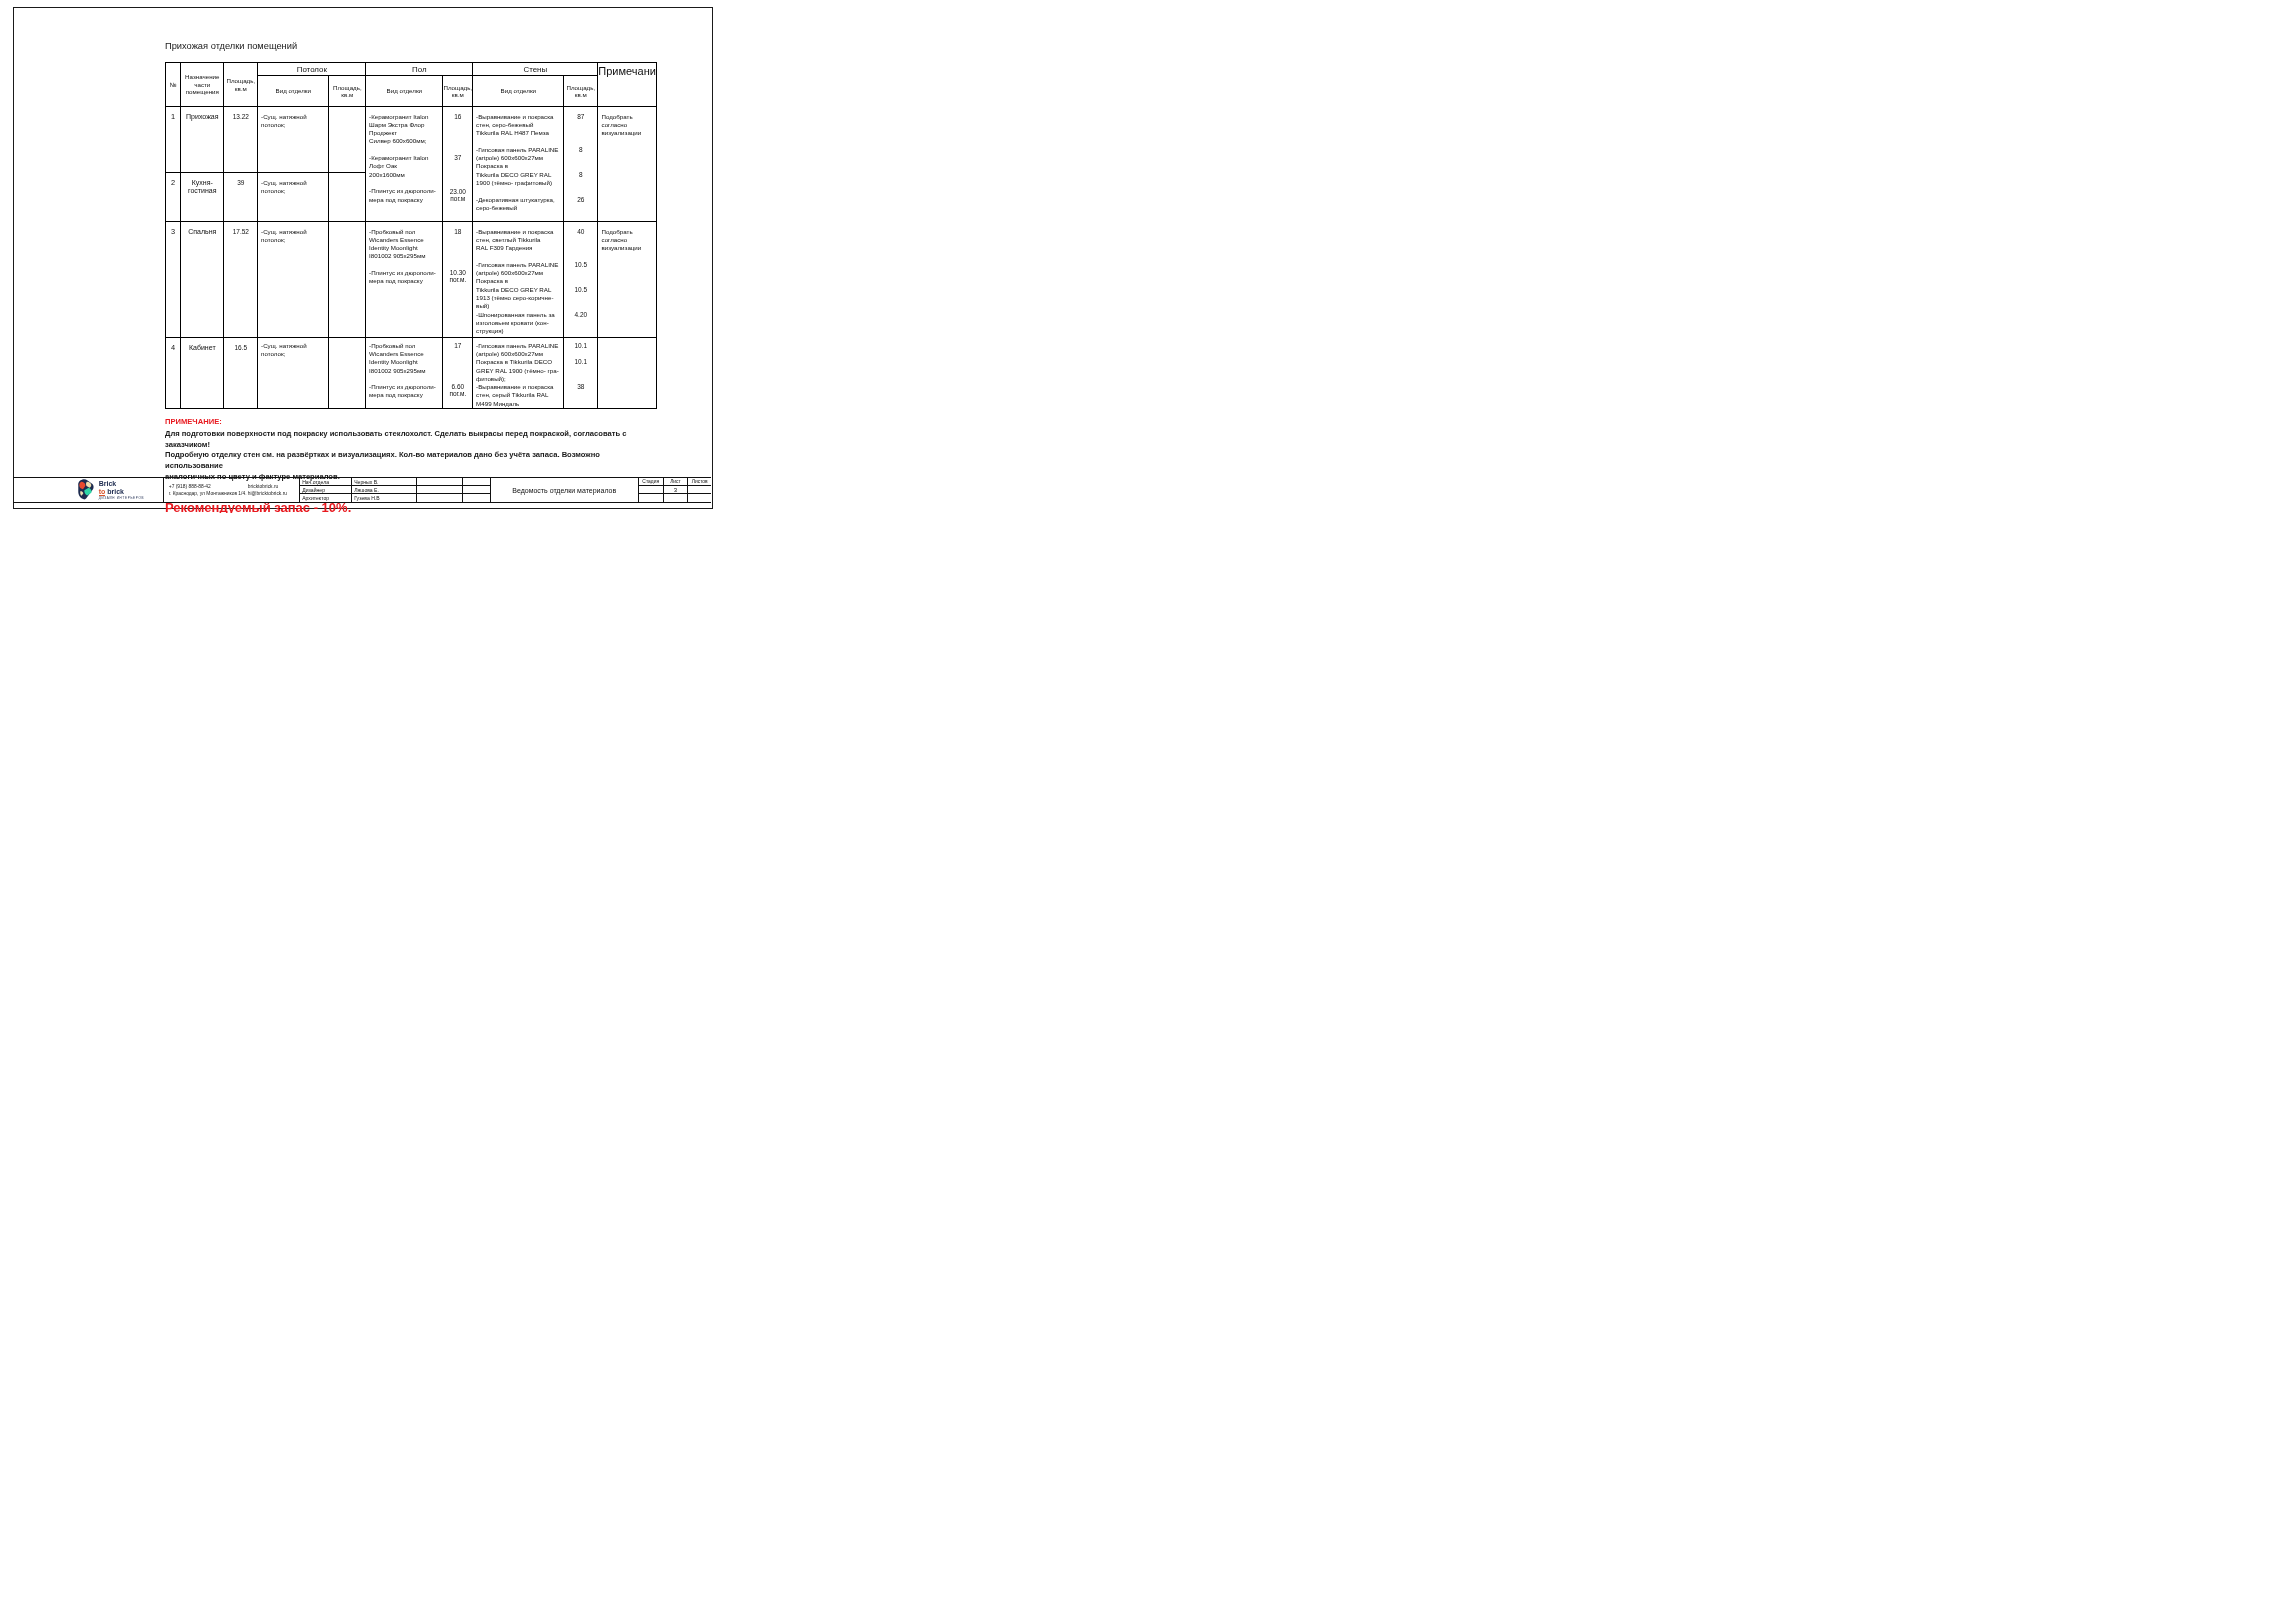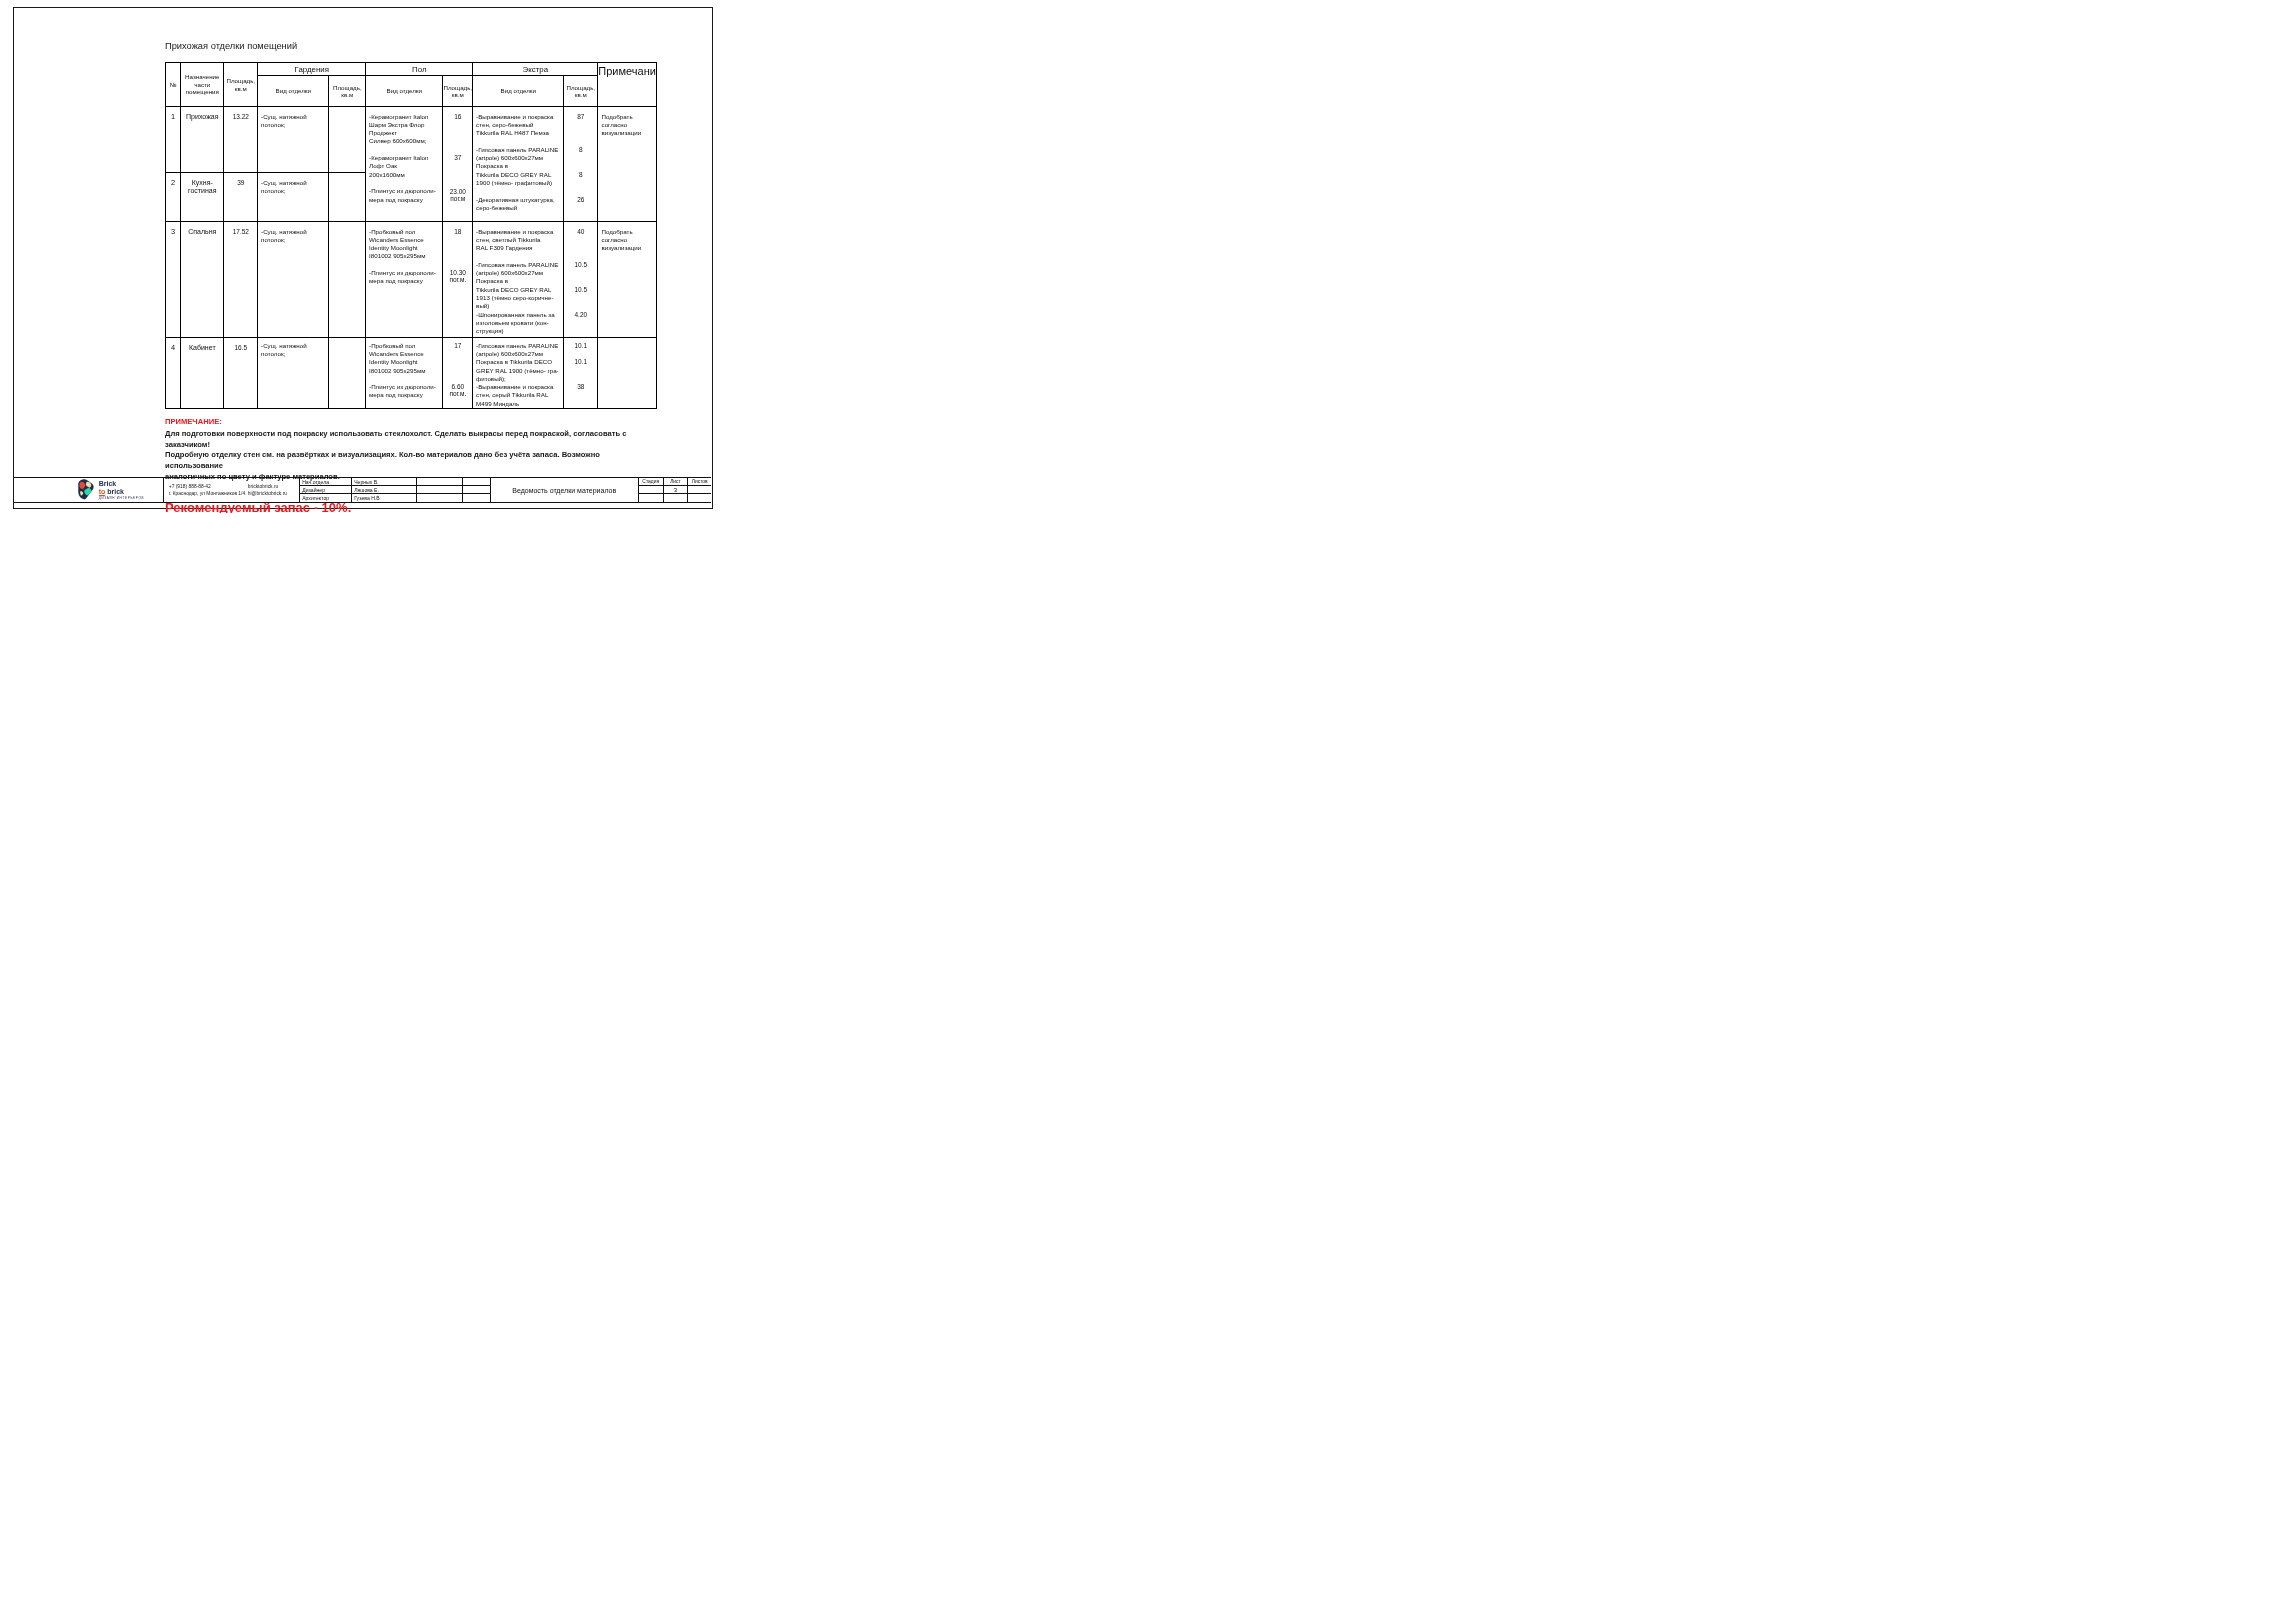--- a/index.html
+++ b/index.html
@@ -94,23 +94,23 @@
       <col style="width:59px">
     </colgroup>
     <tbody>
         <tr class="h1" style="height:13px">
       <td rowspan="2" class="hdr">№</td>
       <td rowspan="2" class="hdr">Назначение
 части
 помещения</td>
       <td rowspan="2" class="hdr">Площадь,
 кв.м</td>
-      <td colspan="2" class="ghdr">Гардения</td>
+      <td colspan="2" class="ghdr">Потолок</td>
       <td colspan="2" class="ghdr">Пол</td>
-      <td colspan="2" class="ghdr">Экстра</td>
+      <td colspan="2" class="ghdr">Стены</td>
       <td rowspan="2" class="nhdr">Примечания</td>
     </tr>
     <tr class="h2" style="height:31px">
       <td class="hdr">Вид отделки</td>
       <td class="hdr">Площадь,
 кв.м</td>
       <td class="hdr">Вид отделки</td>
       <td class="hdr">Площадь,
 кв.м</td>
       <td class="hdr">Вид отделки</td>

